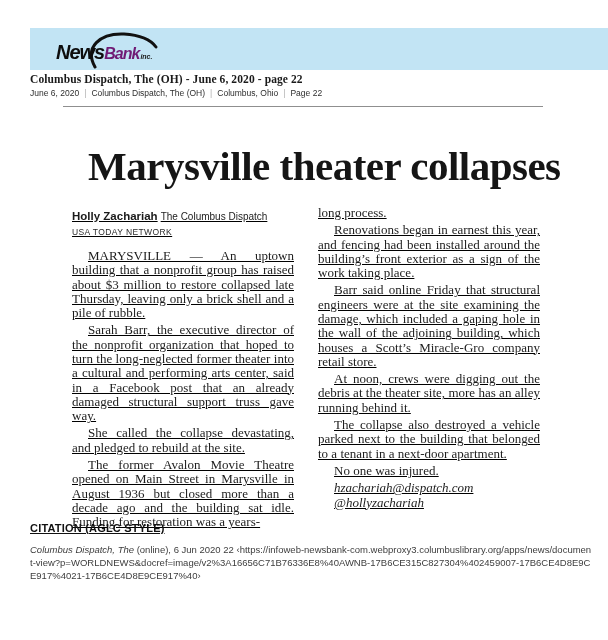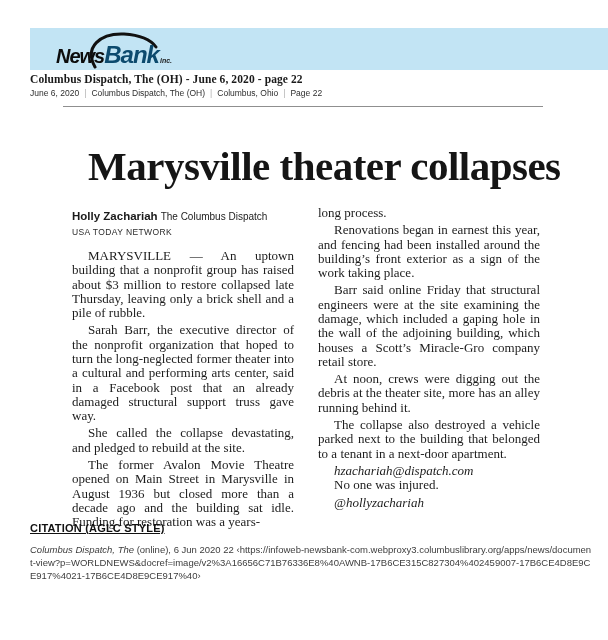--- a/index.html
+++ b/index.html
@@ -5,37 +5,37 @@
   html,body {margin:0; padding:0; background:#ffffff;}
   .page {position:relative; width:608px; height:640px; background:#ffffff; overflow:hidden;
          font-family:"Liberation Sans", sans-serif;}
 
   
   .banner {position:absolute; left:30px; top:28px; right:0; height:42px; background:#c2e4f4;}
   .logo {position:absolute; left:8px; top:3px; width:140px; height:38px; font-style:italic; font-weight:bold;}
   .logo svg {position:absolute; left:0; top:0; z-index:0;}
   .logo-textrow {position:absolute; left:2px; top:10px; z-index:1; white-space:nowrap;}
   .logo-news {font-size:20px; letter-spacing:-1px; color:#0d0d0d;margin-left:16px;}
-  .logo-bank {font-size:24px; letter-spacing:-1px; color:#0c4a6e;}
+  .logo-bank {font-size:16px; letter-spacing:-1px; color:#701a75;}
   .logo-inc {font-size:7px; color:#1a1a1a; margin-left:1px;}
 
   
   .source-line {position:absolute; left:30px; top:73px; font-family:"Liberation Serif", serif;
                 font-weight:bold; font-size:11.5px; color:#1a1a1a; letter-spacing:0.1px;}
   .meta-line {position:absolute; left:30px; top:88px; font-size:8.5px; color:#2e2e2e;}
   .meta-sep {color:#b0b0b0; margin:0 5px;}
 
   .rule {position:absolute; top:106px; left:63px; width:480px; height:0;
          border:none; border-top:1px solid #8f8f8f; margin:0;}
 
   
   .article {position:absolute; left:72px; top:128px; width:468px;}
   .headline {margin:16px; font-family:"Liberation Serif", serif; font-weight:bold; font-size:41px;
              letter-spacing:-0.5px; color:#151515; line-height:1.12; white-space:nowrap;text-align:center;}
-  .cols {display:flex; gap:24px; margin-top:16px;}
+  .cols {display:flex; gap:24px; margin-top:16px;text-decoration:underline;}
   .col {width:227px;}
   .byline {margin-bottom:12px; color:#1a1a1a;}
   .byline .author {font-weight:bold; font-size:11.5px;}
   .byline .pub {font-size:10px; color:#222222; margin-left:3px;}
   .byline .network {font-size:8.5px; letter-spacing:0.4px; margin-top:3px; color:#2a2a2a;}
   p.body-para {margin:0 0 3px 0; font-family:"Liberation Serif", serif; font-size:13px;
                line-height:14.3px; text-align:justify; color:#1c1c1c;}
   p.body-para.indent {text-indent:16px;}
   p.body-para.italic {font-style:italic; text-align:left; margin-bottom:0;}
 
@@ -81,22 +81,22 @@
             <p class="body-para indent">The former Avalon Movie Theatre opened on Main Street in Marysville in August 1936 but closed more than a decade ago and the building sat idle. Funding for restoration was a years-</p>
           </div>
       </div>
       <div class="col">
         <div id="col-right">
             <p class="body-para">long process.</p>
             <p class="body-para indent">Renovations began in earnest this year, and fencing had been installed around the building’s front exterior as a sign of the work taking place.</p>
             <p class="body-para indent">Barr said online Friday that structural engineers were at the site examining the damage, which included a gaping hole in the wall of the adjoining building, which houses a Scott’s Miracle-Gro company retail store.</p>
             <p class="body-para indent">At noon, crews were digging out the debris at the theater site, more has an alley running behind it.</p>
             <p class="body-para indent">The collapse also destroyed a vehicle parked next to the building that belonged to a tenant in a next-door apartment.</p>
+            <p class="body-para indent">No one was injured.</p>
             <p class="body-para indent italic">hzachariah@dispatch.com</p>
-            <p class="body-para indent">No one was injured.</p>
             <p class="body-para indent italic">@hollyzachariah</p>
           </div>
       </div>
     </div>
   </div>
 
   <div class="citation">
     <div class="cit-label">CITATION (AGLC STYLE)</div>
     <p class="cit-text"><span class="cit-italic">Columbus Dispatch, The</span><span> (online), 6 Jun 2020 22 ‹https://infoweb-newsbank-com.webproxy3.columbuslibrary.org/apps/news/document-view?p=WORLDNEWS&amp;docref=image/v2%3A16656C71B76336E8%40AWNB-17B6CE315C827304%402459007-17B6CE4D8E9CE917%4021-17B6CE4D8E9CE917%40›</span></p>
   </div>

